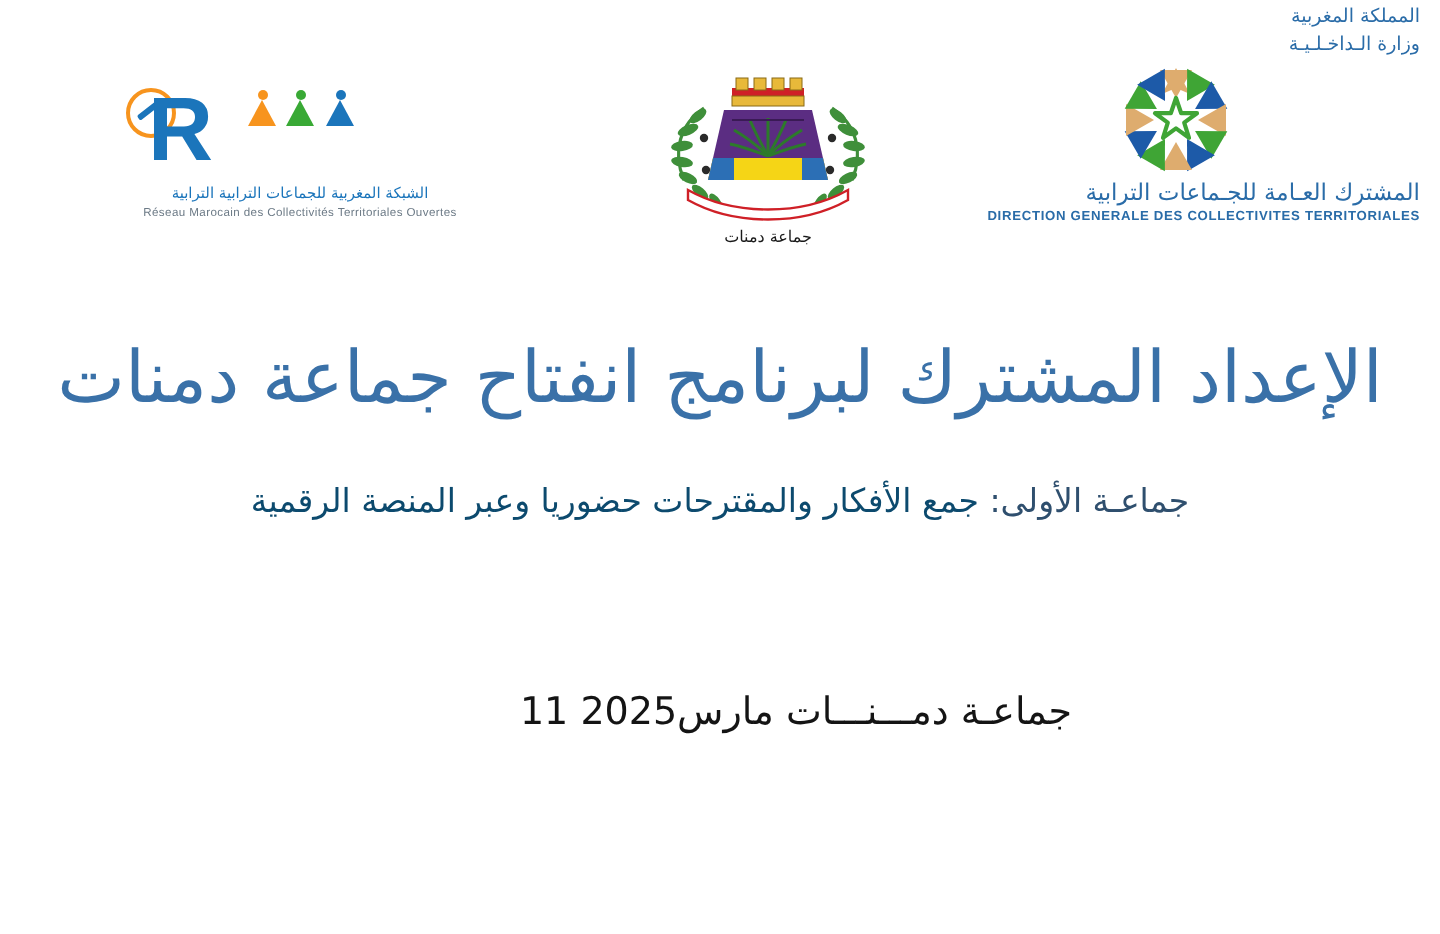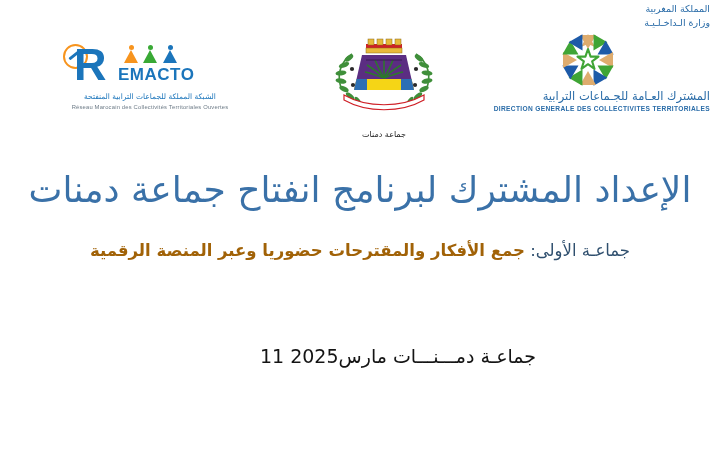--- a/index.html
+++ b/index.html
@@ -153,21 +153,21 @@
   .commune-emblem {
     width: 124px;
     height: 74px;
     position: relative;
     margin: 0 auto;
   }
   .commune-caption {
     font-family: "DejaVu Sans", sans-serif;
     font-size: 8px;
     color: #1a1a1a;
-    margin-top: 18px;
+    margin-top: 2px;
     letter-spacing: 0.3px;
   }
 
   
   .dgct {
     position: absolute;
     left: 466px;
     top: 2px;
     width: 244px;
     text-align: right;
@@ -221,21 +221,21 @@
     top: 236px;
     left: 0;
     width: 720px;
     text-align: center;
     direction: rtl;
     font-family: "DejaVu Sans", "Liberation Sans", sans-serif;
     font-size: 16.5px;
     line-height: 30px;
   }
   .sub-lead  { color: #2f4f6e; }
-  .sub-rest  { color: #a16207; font-weight: bold; }
+  .sub-rest  { color: #0c4a6e; }
 
   .footer-line {
     position: absolute;
     top: 340px;
     left: 0;
     width: 720px;
     text-align: center;
     direction: rtl;
     font-family: "DejaVu Sans", "Liberation Sans", sans-serif;
     font-size: 19px;
@@ -263,23 +263,22 @@
             </span>
           <span class="person p2">
               <span class="head"></span>
               <span class="body"></span>
             </span>
           <span class="person p3">
               <span class="head"></span>
               <span class="body"></span>
             </span>
         </span>
-        <span class="remacto-word">EMACTO</span>
       </div>
-      <div class="remacto-ar">الشبكة المملكة للجماعات الترابية المنفتحة</div>
+      <div class="remacto-ar">الشبكة المغربية للجماعات الترابية الترابية</div>
       <div class="remacto-fr">Réseau Marocain des Collectivités Territoriales Ouvertes</div>
     </div>
 
     <div class="commune">
       <div class="commune-emblem">
         <svg viewBox="0 0 124 74" width="124" height="74" xmlns="http://www.w3.org/2000/svg">
 
           <g stroke="#3f8f3a" stroke-width="1.6" fill="none">
             <path d="M30 16 C18 24 14 38 20 52"></path>
             <path d="M94 16 C106 24 110 38 104 52"></path>

